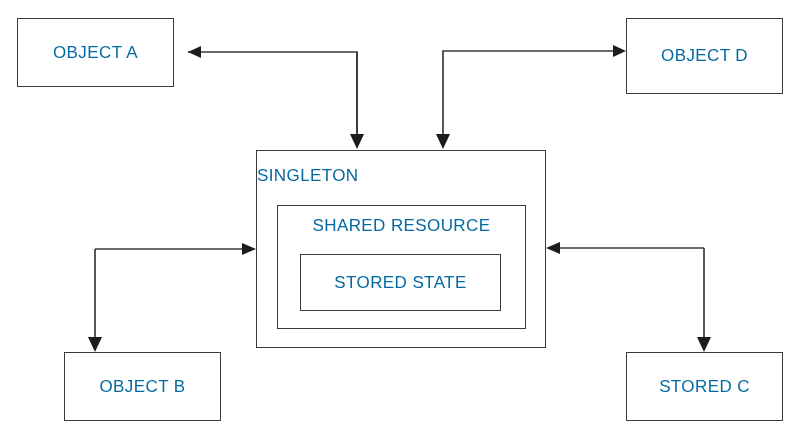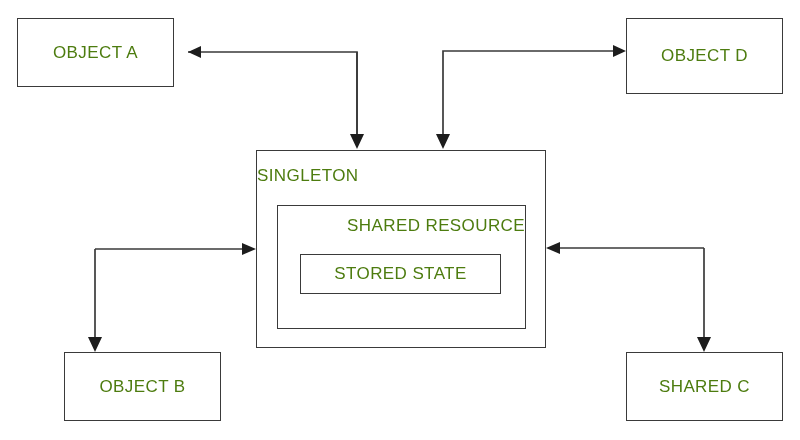--- a/index.html
+++ b/index.html
@@ -21,21 +21,21 @@
     position: absolute;
     box-sizing: border-box;
     border: 1.6px solid #3a3a3a;
     background: #ffffff;
     display: flex;
     align-items: center;
     justify-content: center;
   }
   .node-label {
     font-size: 17px;
-    color: #4d7c0f;
+    color: #0369a1;
     letter-spacing: 0.4px;
     white-space: nowrap;
   }
   
   #obj-a { left: 17px;  top: 18px;  width: 157px; height: 69px; }
   #obj-d { left: 626px; top: 18px;  width: 157px; height: 76px; }
   #obj-b { left: 17px;  top: 352px; width: 157px; height: 69px; margin-left: 47px; }
   #obj-c { left: 626px; top: 352px; width: 157px; height: 69px; }
 
   
@@ -47,24 +47,24 @@
     position: absolute;
     left: 0; right: 0; top: 15px;
   }
   #shared-resource {
     left: 277px; top: 205px; width: 249px; height: 124px;
     display: block;
   }
   #shared-resource > .title {
     position: absolute;
     left: 0; right: 0; top: 10px;
-    text-align: right;
+    text-align: center;
   }
   #stored-state {
-    left: 300px; top: 254px; width: 201px; height: 40px;
+    left: 300px; top: 254px; width: 201px; height: 57px;
   }
 
   #edges {
     position: absolute;
     left: 0; top: 0;
     width: 800px; height: 440px;
     pointer-events: none;
   }
   #edges path {
     fill: none;
@@ -116,21 +116,21 @@
 
   <div class="node" id="obj-d">
     <span class="node-label">OBJECT D</span>
   </div>
 
   <div class="node" id="obj-b">
     <span class="node-label">OBJECT B</span>
   </div>
 
   <div class="node" id="obj-c">
-    <span class="node-label">SHARED C</span>
+    <span class="node-label">STORED C</span>
   </div>
 
   <div class="node" id="singleton">
     <span class="node-label title">SINGLETON</span>
   </div>
 
   <div class="node" id="shared-resource">
     <span class="node-label title">SHARED RESOURCE</span>
   </div>
 

